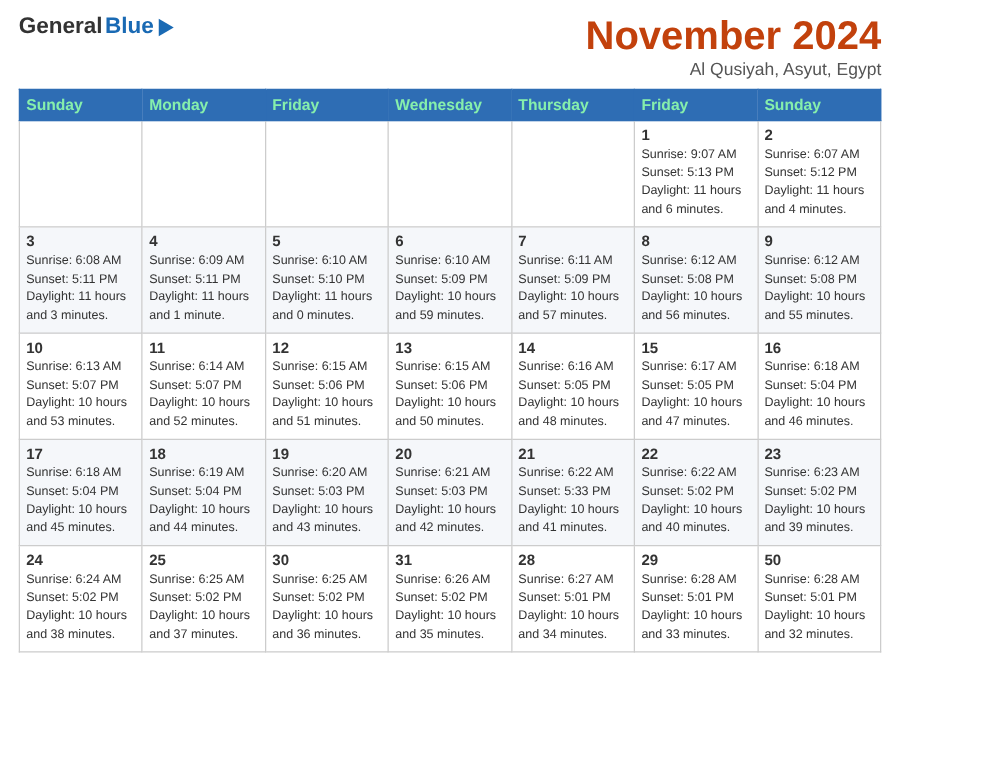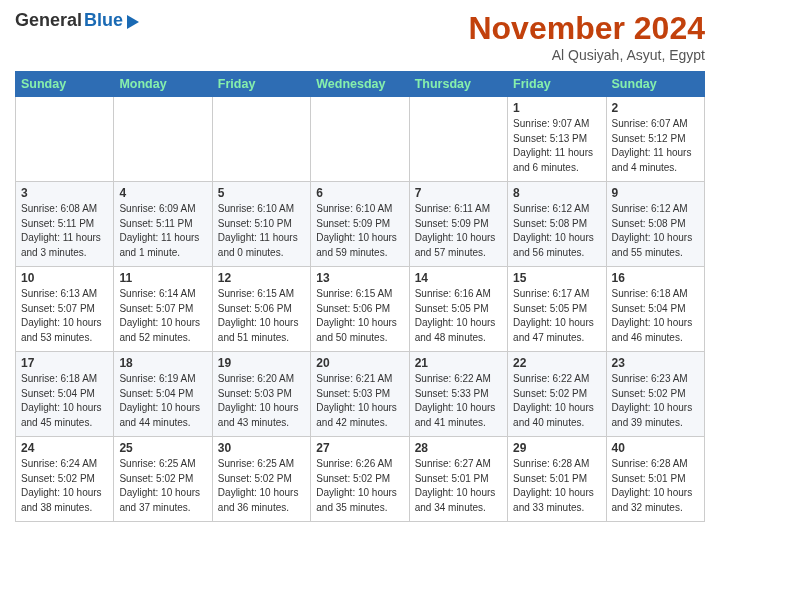--- a/index.html
+++ b/index.html
@@ -326,42 +326,42 @@
 and 37 minutes.</div>
           </td>
           <td>
             <span class="day-num">30</span>
             <div class="cell-info">Sunrise: 6:25 AM
 Sunset: 5:02 PM
 Daylight: 10 hours
 and 36 minutes.</div>
           </td>
           <td>
-            <span class="day-num">27</span>
+            <span class="day-num">31</span>
             <div class="cell-info">Sunrise: 6:26 AM
 Sunset: 5:02 PM
 Daylight: 10 hours
 and 35 minutes.</div>
           </td>
           <td>
             <span class="day-num">28</span>
             <div class="cell-info">Sunrise: 6:27 AM
 Sunset: 5:01 PM
 Daylight: 10 hours
 and 34 minutes.</div>
           </td>
           <td>
             <span class="day-num">29</span>
             <div class="cell-info">Sunrise: 6:28 AM
 Sunset: 5:01 PM
 Daylight: 10 hours
 and 33 minutes.</div>
           </td>
           <td>
-            <span class="day-num">40</span>
+            <span class="day-num">50</span>
             <div class="cell-info">Sunrise: 6:28 AM
 Sunset: 5:01 PM
 Daylight: 10 hours
 and 32 minutes.</div>
           </td>
         </tr>
       </tbody>
   </table>
 </div>
 

